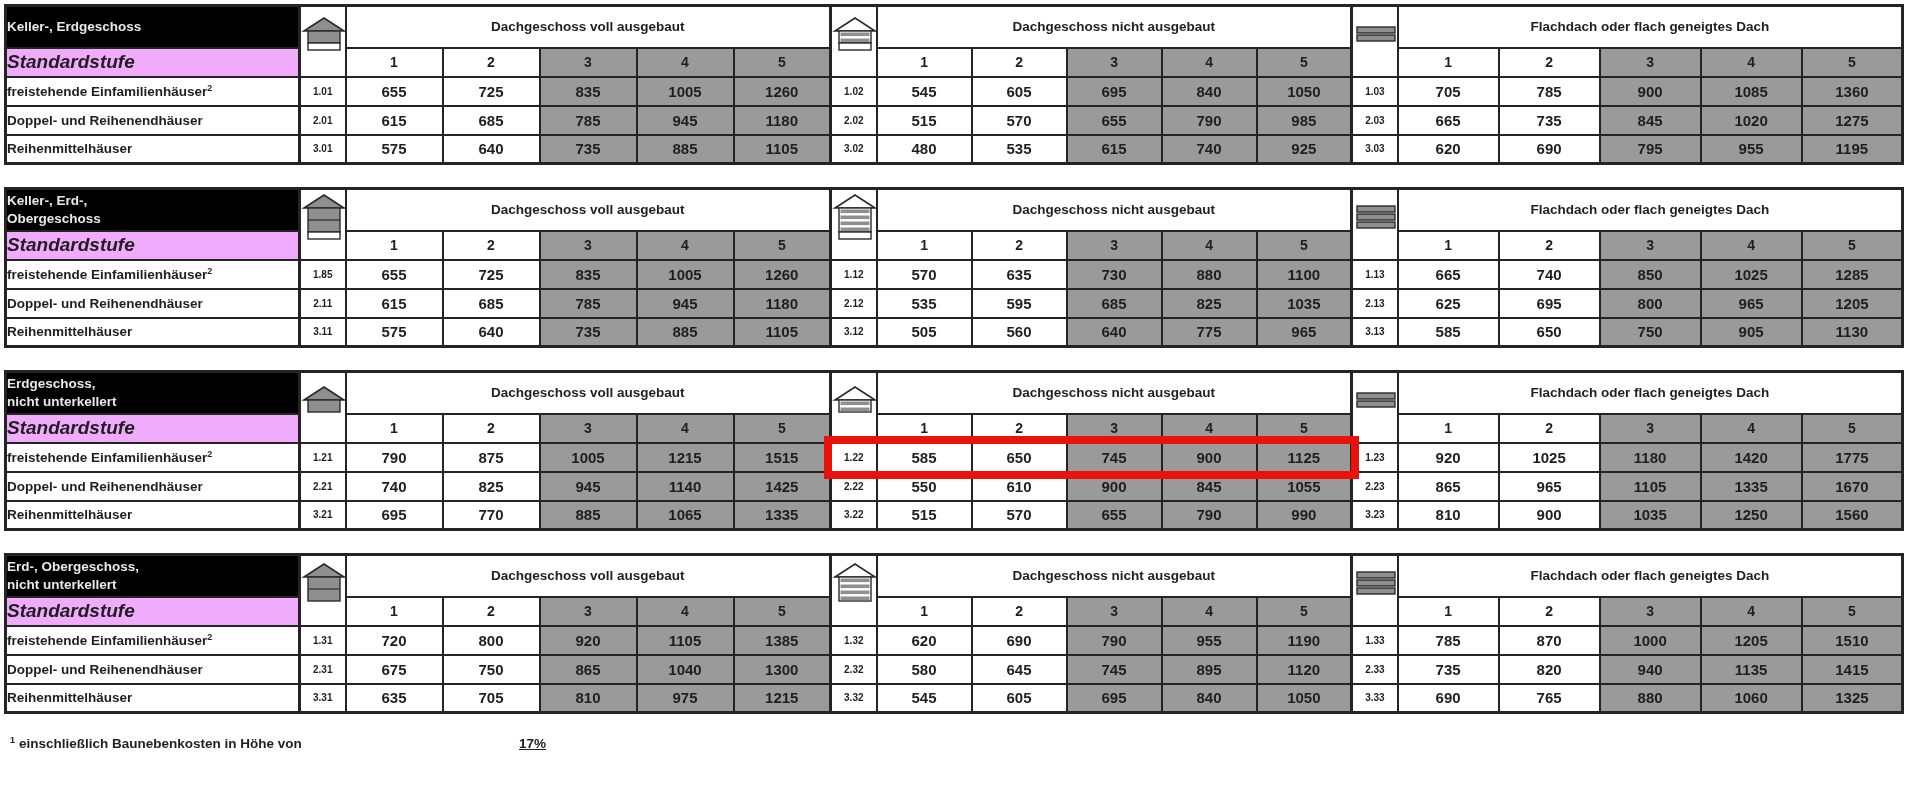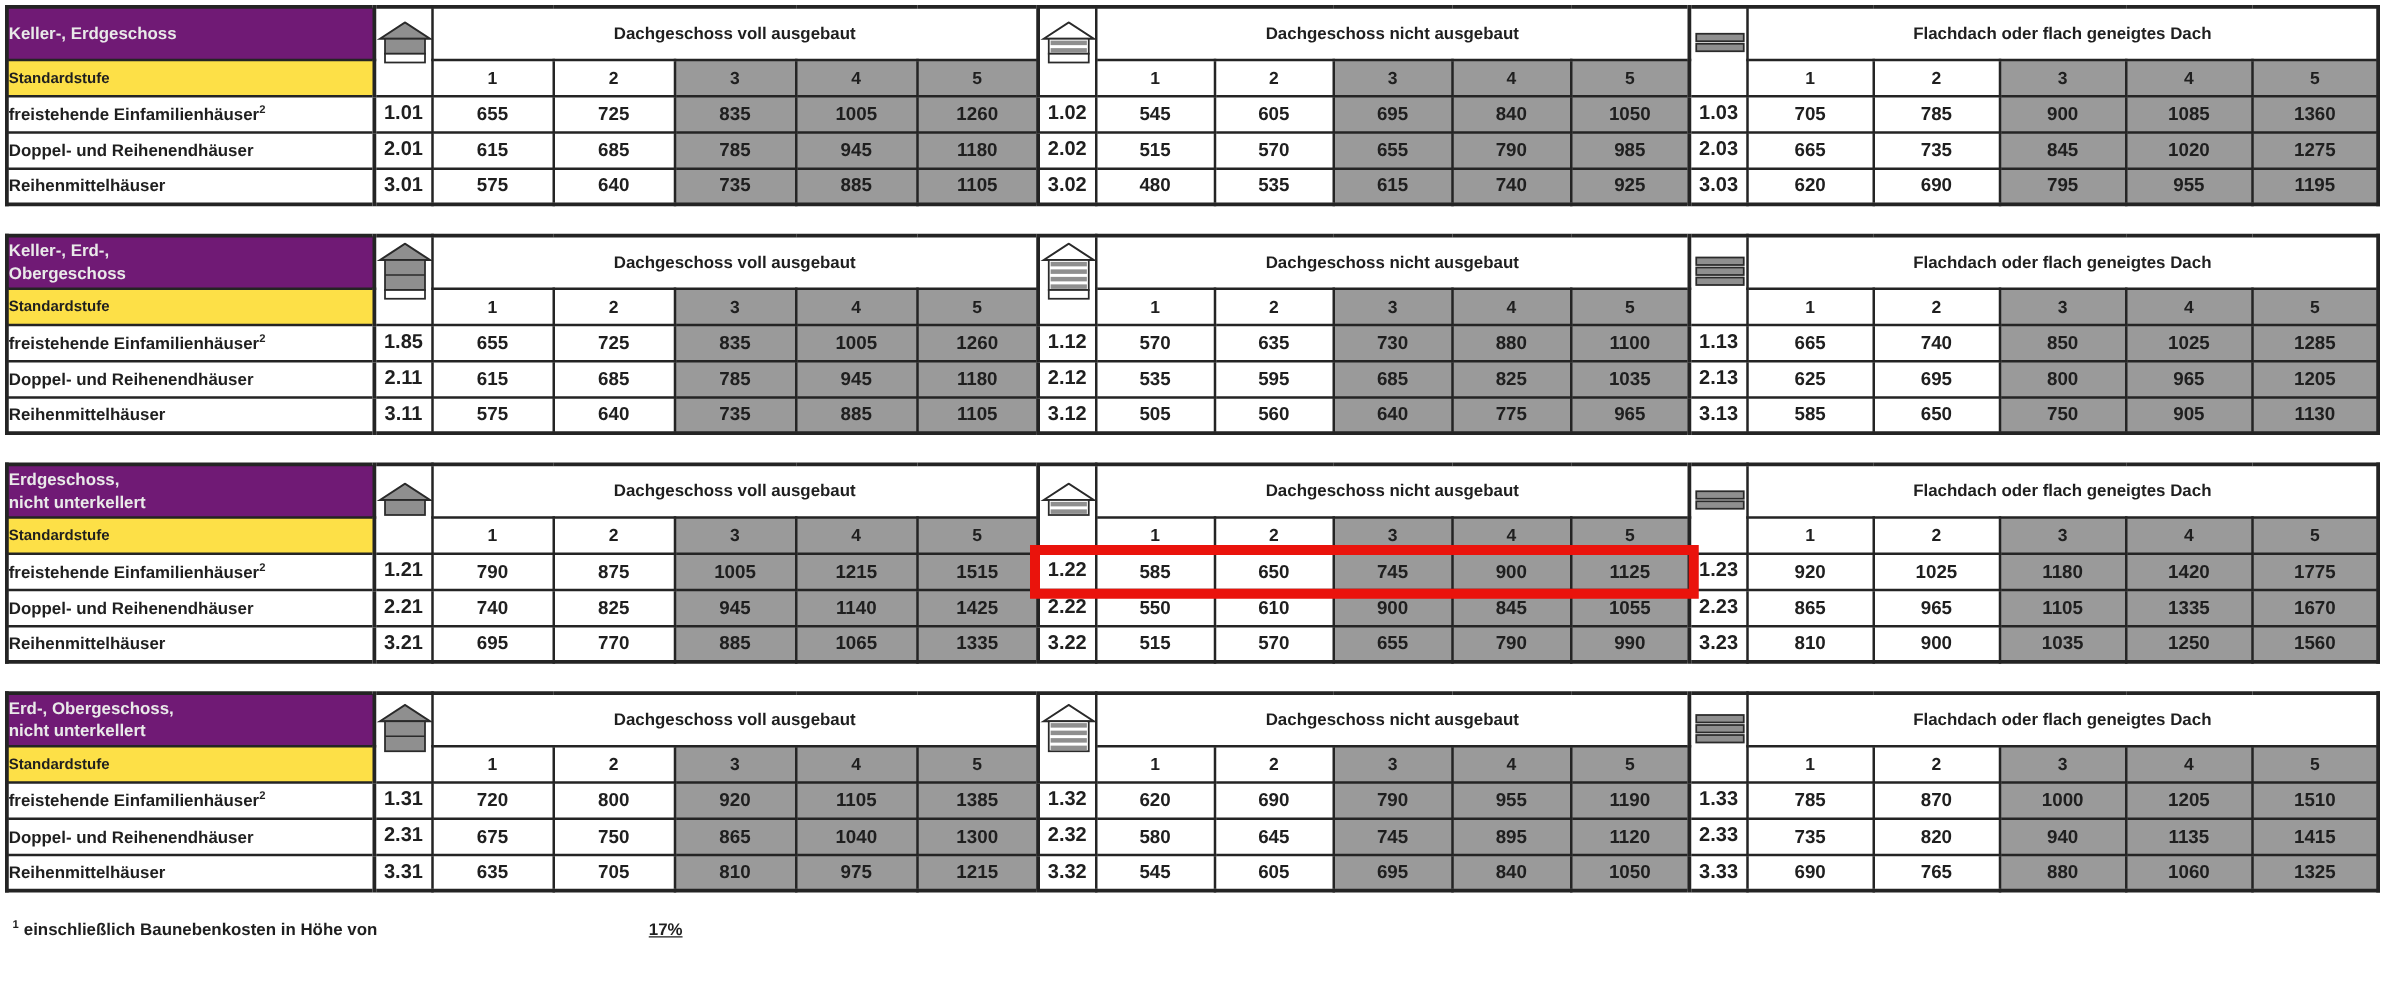--- a/index.html
+++ b/index.html
@@ -2,28 +2,28 @@
 <html><head>
 <meta charset="utf-8">
 <style>
   html,body { margin:0; padding:0; background:#ffffff; }
   body { font-family:"Liberation Sans", sans-serif; font-weight:bold; color:#1f1f1f; }
   #page { position:relative; width:1907px; height:793px; background:#fff; overflow:hidden; box-sizing:border-box; padding:4px 4px 0 4px; }
 
   table.block { width:1899px; border-collapse:collapse; table-layout:fixed; margin:0 0 22px 0; border:3px solid #242424; }
   table.block td { border:2px solid #242424; padding:0; vertical-align:middle; overflow:visible; }
 
-  td.t-black { background:#701a75; color:#e9e9e9; font-size:13.5px; line-height:1.3; padding:2px 8px; white-space:pre-line; }
+  td.t-black { background:#000000; color:#e9e9e9; font-size:13.5px; line-height:1.3; padding:2px 8px; white-space:pre-line; }
   td.t-icon  { background:#ffffff; text-align:center; border-left-width:3px !important; }
   td.t-icon svg { display:block; margin:-13px auto 0 auto; }
   td.t-title { text-align:center; font-size:13.5px; background:#fff; }
-  td.t-std   { background:#fde047; font-size:12px; padding:2px 8px; }
+  td.t-std   { background:#f0abfc; font-size:19px; padding:2px 8px;font-style:italic; }
   td.t-colhead { text-align:center; font-size:14px; background:#fff; }
   td.t-rowlabel { font-size:13.5px; padding:2px 8px; background:#fff; }
-  td.t-code { text-align:center; font-size:16px; background:#fff; border-left-width:3px !important; }
+  td.t-code { text-align:center; font-size:10px; background:#fff; border-left-width:3px !important; }
   td.t-val  { text-align:center; font-size:15px; background:#fff; }
   td.gray   { background:#9a9a9a; }
   td .sup, .fnsup { font-size:9px; vertical-align:super; line-height:0; }
 
   #highlight-box { position:absolute; border:8px solid #ea130c; box-sizing:border-box; pointer-events:none; z-index:5; }
 
   #footnotes { margin:14px 6px 0 6px; font-size:13.5px; }
   .fnote { margin-bottom:10px; }
   .fn-text { display:inline-block; width:500px; margin-left:4px; }
   .fn-val  { display:inline-block;text-decoration:underline; }

